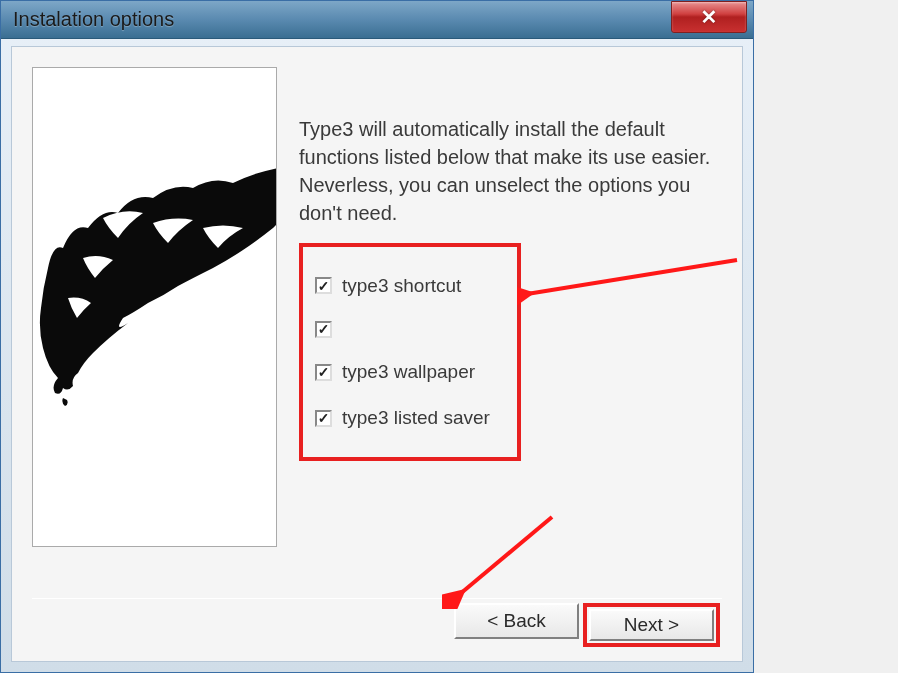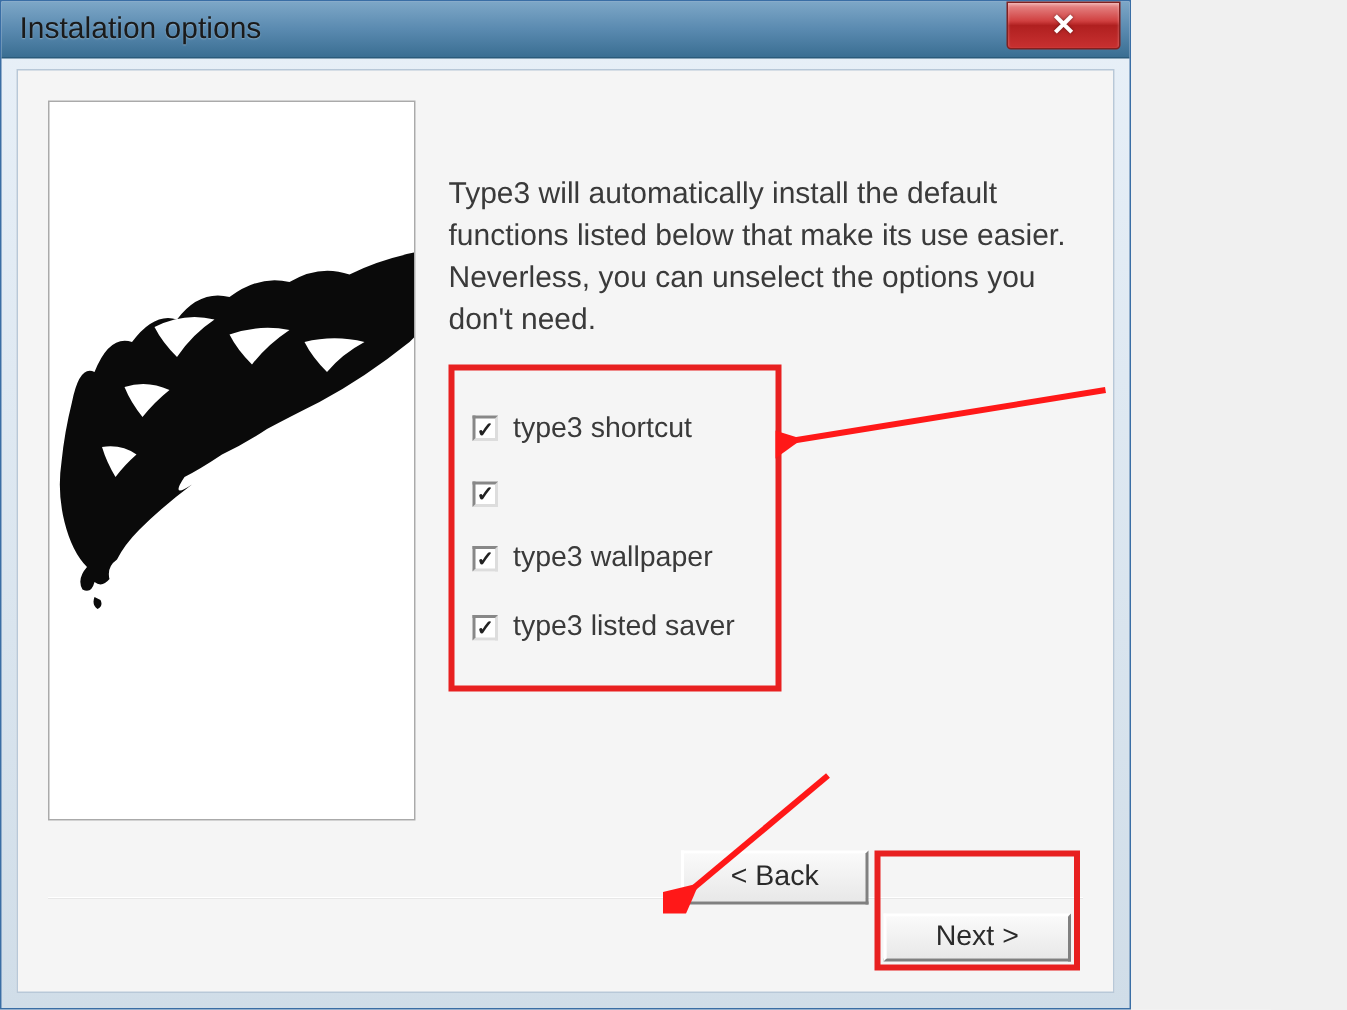--- a/index.html
+++ b/index.html
@@ -169,21 +169,20 @@
       cursor: pointer;
     }
     .next-highlight {
       border: 4px solid #e82020;
       padding: 2px;
       display: inline-block;
     }
     .next-highlight .btn {
       width: 125px;
       height: 32px;
-      margin-top: 36px;
     }
     .arrow1 {
       position: absolute;
       top: 205px;
       left: 505px;
       pointer-events: none;
     }
     .arrow2 {
       position: absolute;
       bottom: 52px;

